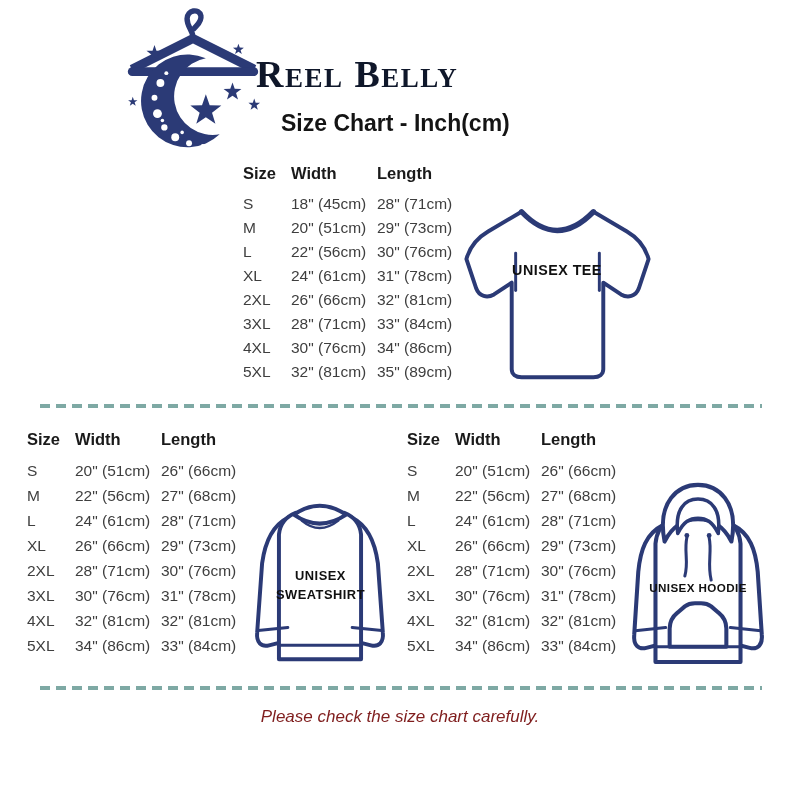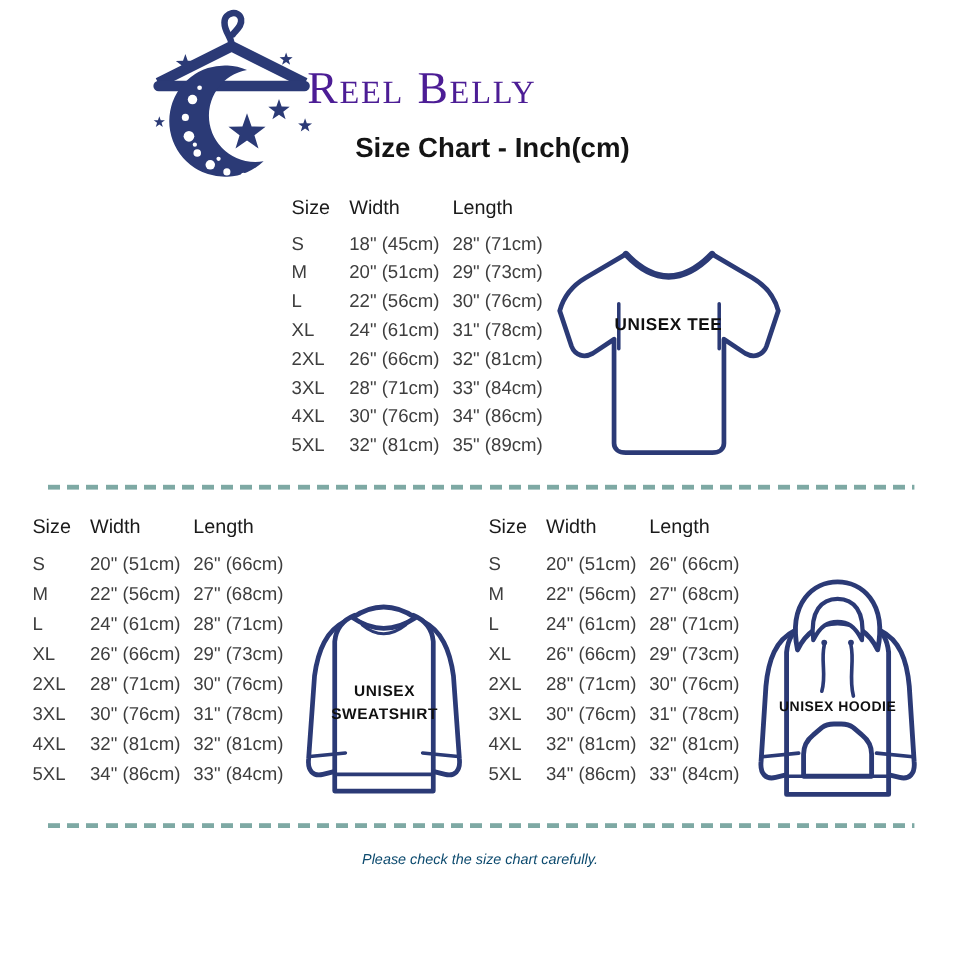--- a/index.html
+++ b/index.html
@@ -11,36 +11,36 @@
     overflow:hidden;
   }
   .page { position:relative; width:800px; height:800px; background:#fff; }
 
   
   .logo { position:absolute; left:118px; top:4px; width:150px; height:158px; }
   .brand {
     position:absolute; left:256px; top:52px;
     font-family:"Liberation Serif", serif;
     font-variant:small-caps;
-    font-weight:400;
+    font-weight:700;
     font-size:38px;
     letter-spacing:1.5px;
-    color:#4c1d95;
+    color:#0f172a;
     white-space:nowrap;
   }
   .subtitle {
-    position:absolute; left:296px; top:110px;
+    position:absolute; left:281px; top:110px;
     font-size:23px; font-weight:700; color:#141414;
     white-space:nowrap;
   }
 
   
   .size-table { position:absolute; border-collapse:collapse; font-size:15.5px; color:#3e3e3e; }
   .size-table th {
-    text-align:left; font-size:16.5px; font-weight:400; color:#1a1a1a;
+    text-align:left; font-size:16.5px; font-weight:700; color:#1a1a1a;
     padding:0 0 9px 0;
   }
   .size-table td { white-space:nowrap; }
   .size-table td:nth-child(1), .size-table th:nth-child(1) { width:48px; }
   .size-table td:nth-child(2), .size-table th:nth-child(2) { width:86px; }
   .tee-table  { left:243px; top:164px; }
   .tee-table td { height:24px; }
   .sw-table   { left:27px;  top:430px; }
   .hd-table   { left:407px; top:430px; }
   .sw-table td, .hd-table td { height:25px; }
@@ -60,21 +60,21 @@
     position:absolute; left:40px; width:722px; height:4px;
     background:repeating-linear-gradient(90deg,#7ea9a4 0 10px, transparent 10px 16px);
   }
   .divider1 { top:404px; }
   .divider2 { top:686px; }
 
   
   .footer {
     position:absolute; top:704px; left:0; width:800px;
     text-align:center; font-style:italic;
-    font-size:12px; line-height:25px; color:#0c4a6e;
+    font-size:17px; line-height:25px; color:#7f1d1d;
   }
 </style>
 </head>
 <body>
 
 <div class="page">
 
   <svg class="logo" viewBox="0 0 150 160" aria-hidden="true">
     <defs>
       <path id="star" d="M0,-10 L2.35,-3.24 L9.51,-3.09 L3.8,1.24 L5.88,8.09 L0,4 L-5.88,8.09 L-3.8,1.24 L-9.51,-3.09 L-2.35,-3.24 Z"></path>

